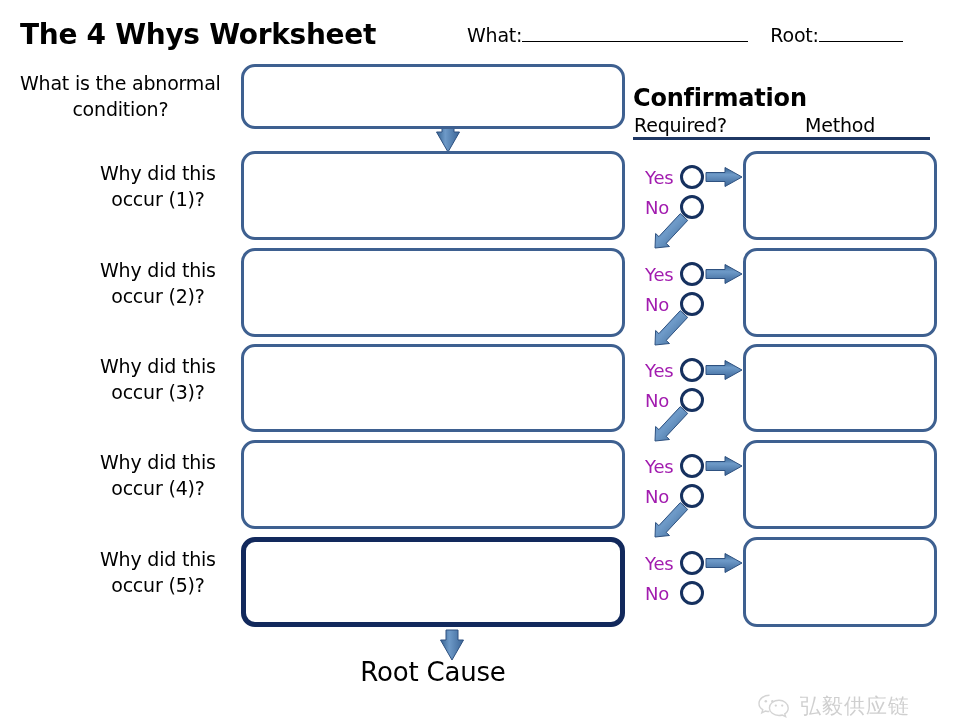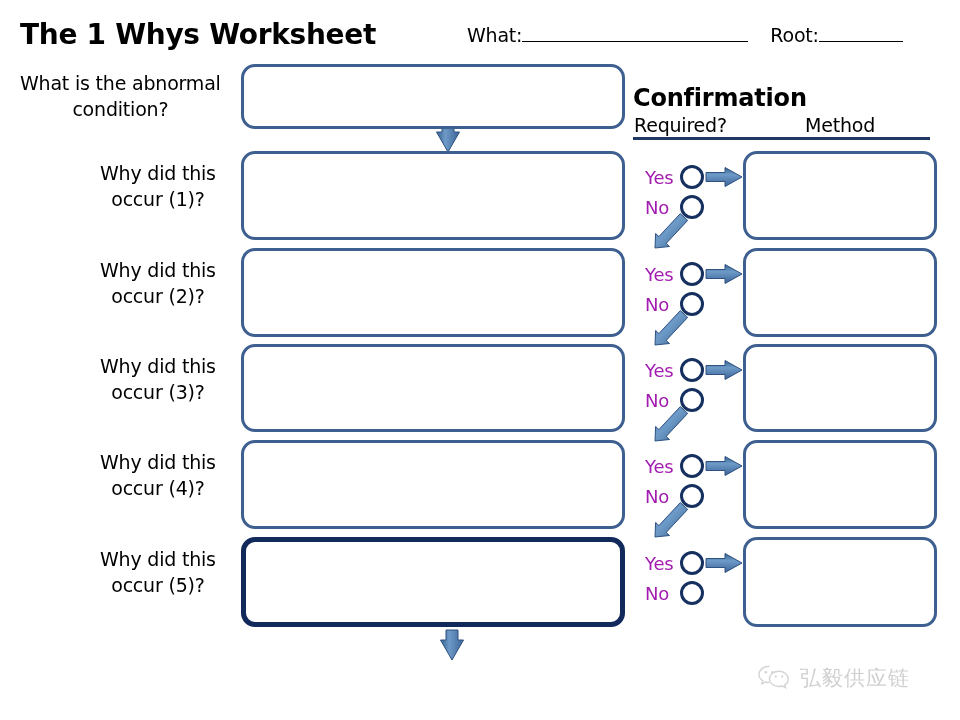--- a/index.html
+++ b/index.html
@@ -155,38 +155,39 @@
     text-align: center;
     font-size: 26px;
     color: #000;
     letter-spacing: -0.2px;
   }
 
   
   #watermark {
     position: absolute;
     left: 757px;
-    top: 664px;
+    top: 692px;
     display: flex;
+    align-items: center;
     gap: 9px;
     opacity: 0.42;
   }
   #watermark .wm-text {
     font-size: 21px;
     color: #8e8e8e;
     letter-spacing: 1px;
     font-family: "DejaVu Sans", "Liberation Sans", sans-serif;
   }
 </style>
 </head>
 <body>
 
 <div id="sheet">
 
-  <div id="title">The 1 Whys Worksheet</div>
+  <div id="title">The 4 Whys Worksheet</div>
 
   <div id="nameline">
     <span>What:</span><span class="rule long"></span><span class="gap"></span><span>Root:</span><span class="rule short"></span>
   </div>
 
   <div id="confirmation-title">Confirmation</div>
   <div id="required-label">Required?</div>
   <div id="method-label">Method</div>
   <div id="confirm-rule"></div>
 
@@ -262,20 +263,21 @@
       <div class="qlabel" style="left: 100px; top: 546px;">Why did this
 occur (5)?</div>
       <div class="mainbox last" style="top: 537px; height: 90px;"></div>
       <div class="yn" style="left: 645px; top: 553px;">Yes</div>
       <div class="circle" style="left: 680px; top: 551px;"></div>
       <div class="yn" style="left: 645px; top: 583px;">No</div>
       <div class="circle" style="left: 680px; top: 581px;"></div>
       <div class="methodbox" style="top: 537px; height: 90px;"></div>
     </div>
 
+  <div id="root-cause">Root Cause</div>
 
   <div id="watermark">
     <svg width="34" height="26" viewBox="0 0 34 26">
       <g fill="none" stroke="#9a9a9a" stroke-width="1.4">
         <path d="M12.5 2.2C6.6 2.2 2 5.9 2 10.4c0 2.5 1.5 4.8 3.8 6.3l-1 3.1 3.6-1.8c1.2.35 2.5.55 3.9.55"></path>
         <path d="M22 7.3c-5.3 0-9.6 3.4-9.6 7.6s4.3 7.6 9.6 7.6c1.2 0 2.3-.18 3.4-.5l3.2 1.6-.85-2.7c2.1-1.4 3.45-3.5 3.45-6 0-4.2-4.3-7.6-9.2-7.6z"></path>
       </g>
       <circle cx="8.8" cy="8.2" r="1.25" fill="#9a9a9a"></circle>
       <circle cx="15.4" cy="8.2" r="1.25" fill="#9a9a9a"></circle>
       <circle cx="18.8" cy="12.6" r="1.15" fill="#9a9a9a"></circle>

